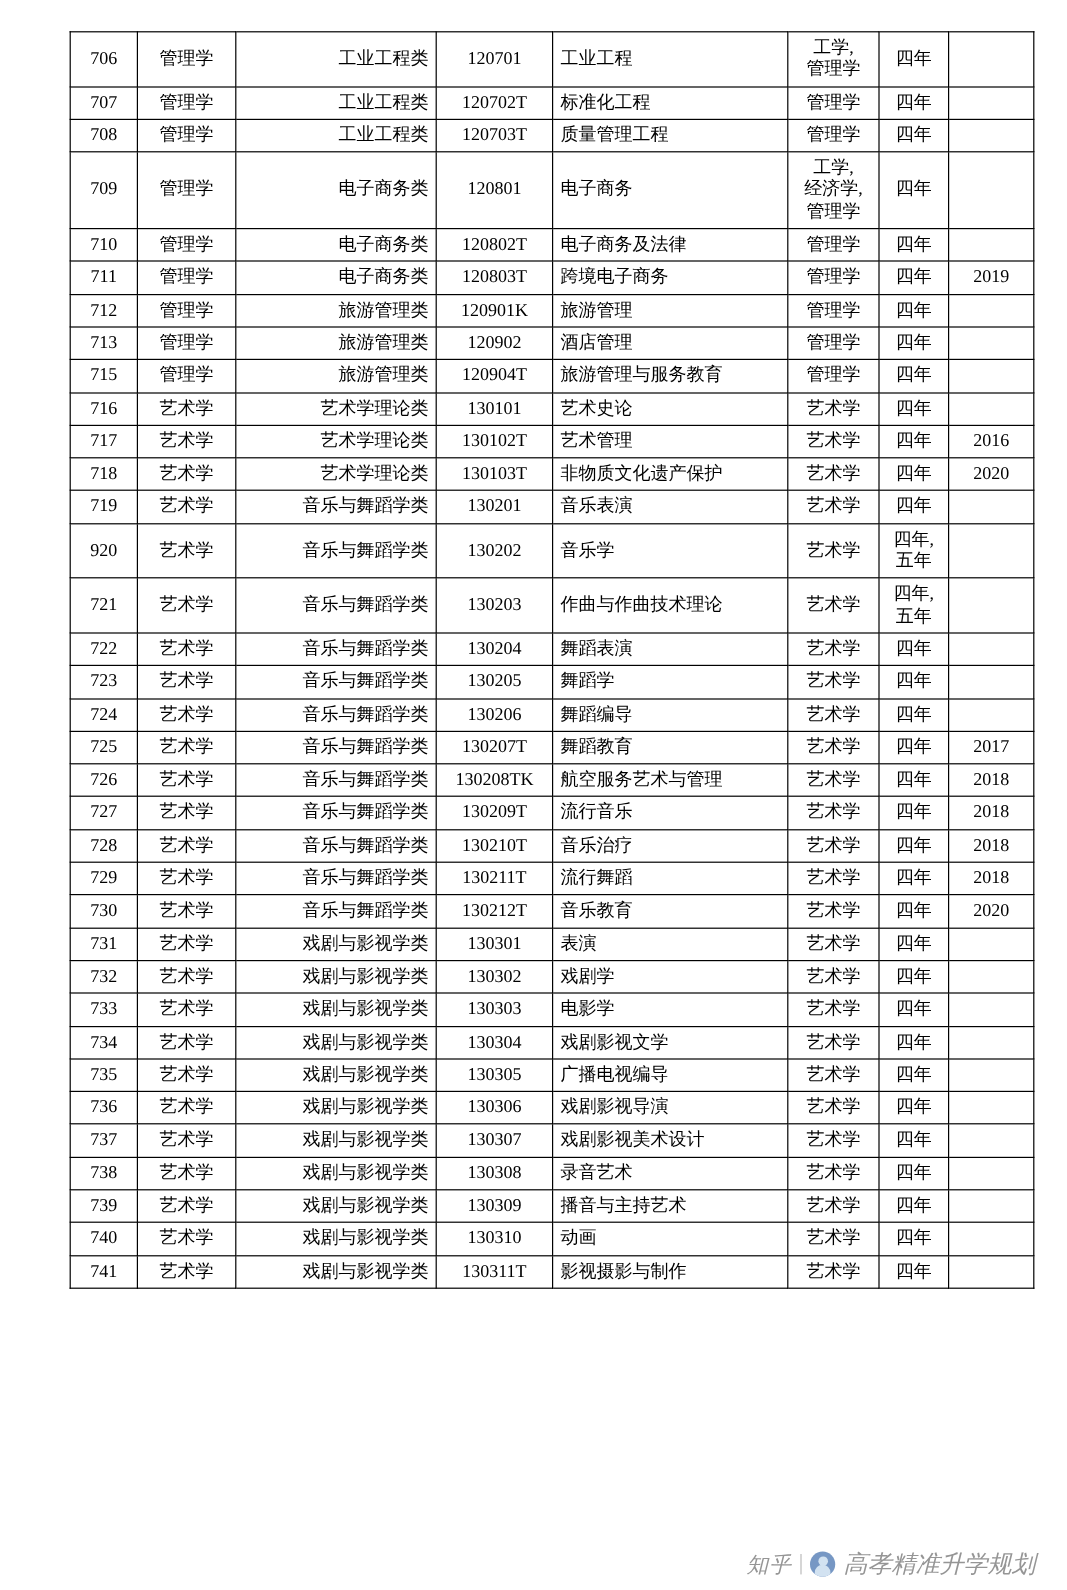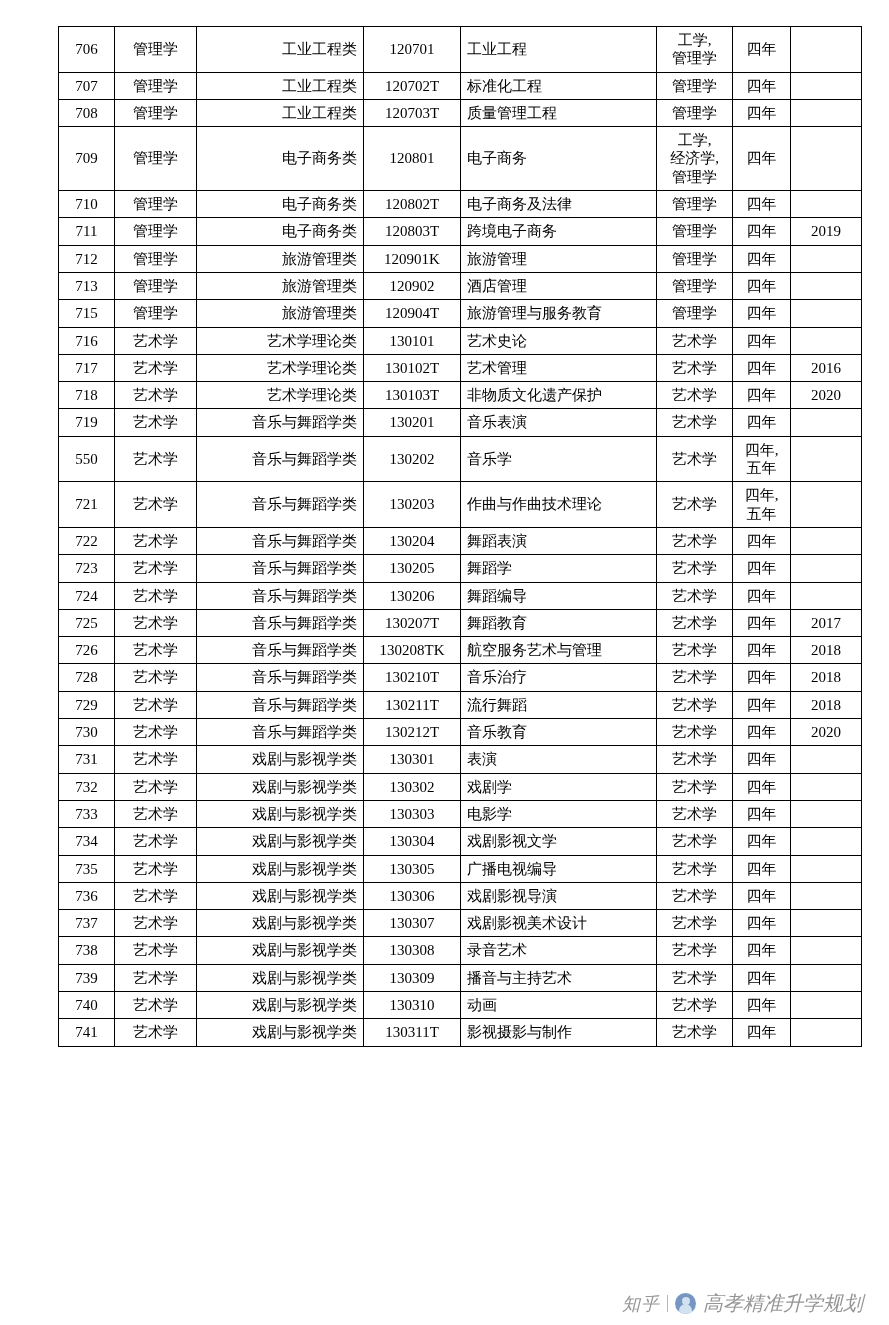--- a/index.html
+++ b/index.html
@@ -312,21 +312,21 @@
           <td class="name">音乐表演</td>
           <td class="degree">
             <span class="stack">艺术学</span>
           </td>
           <td class="years">
             <span class="stack">四年</span>
           </td>
           <td class="year"></td>
         </tr>
         <tr>
-          <td class="no">550</td>
+          <td class="no">920</td>
           <td class="disc">艺术学</td>
           <td class="cat">音乐与舞蹈学类</td>
           <td class="code">130202</td>
           <td class="name">音乐学</td>
           <td class="degree">
             <span class="stack">艺术学</span>
           </td>
           <td class="years">
             <span class="stack">四年,</span>
             <span class="stack">五年</span>
@@ -403,20 +403,34 @@
             <span class="stack">四年</span>
           </td>
           <td class="year">2017</td>
         </tr>
         <tr>
           <td class="no">726</td>
           <td class="disc">艺术学</td>
           <td class="cat">音乐与舞蹈学类</td>
           <td class="code">130208TK</td>
           <td class="name">航空服务艺术与管理</td>
+          <td class="degree">
+            <span class="stack">艺术学</span>
+          </td>
+          <td class="years">
+            <span class="stack">四年</span>
+          </td>
+          <td class="year">2018</td>
+        </tr>
+        <tr>
+          <td class="no">727</td>
+          <td class="disc">艺术学</td>
+          <td class="cat">音乐与舞蹈学类</td>
+          <td class="code">130209T</td>
+          <td class="name">流行音乐</td>
           <td class="degree">
             <span class="stack">艺术学</span>
           </td>
           <td class="years">
             <span class="stack">四年</span>
           </td>
           <td class="year">2018</td>
         </tr>
         <tr>
           <td class="no">728</td>

